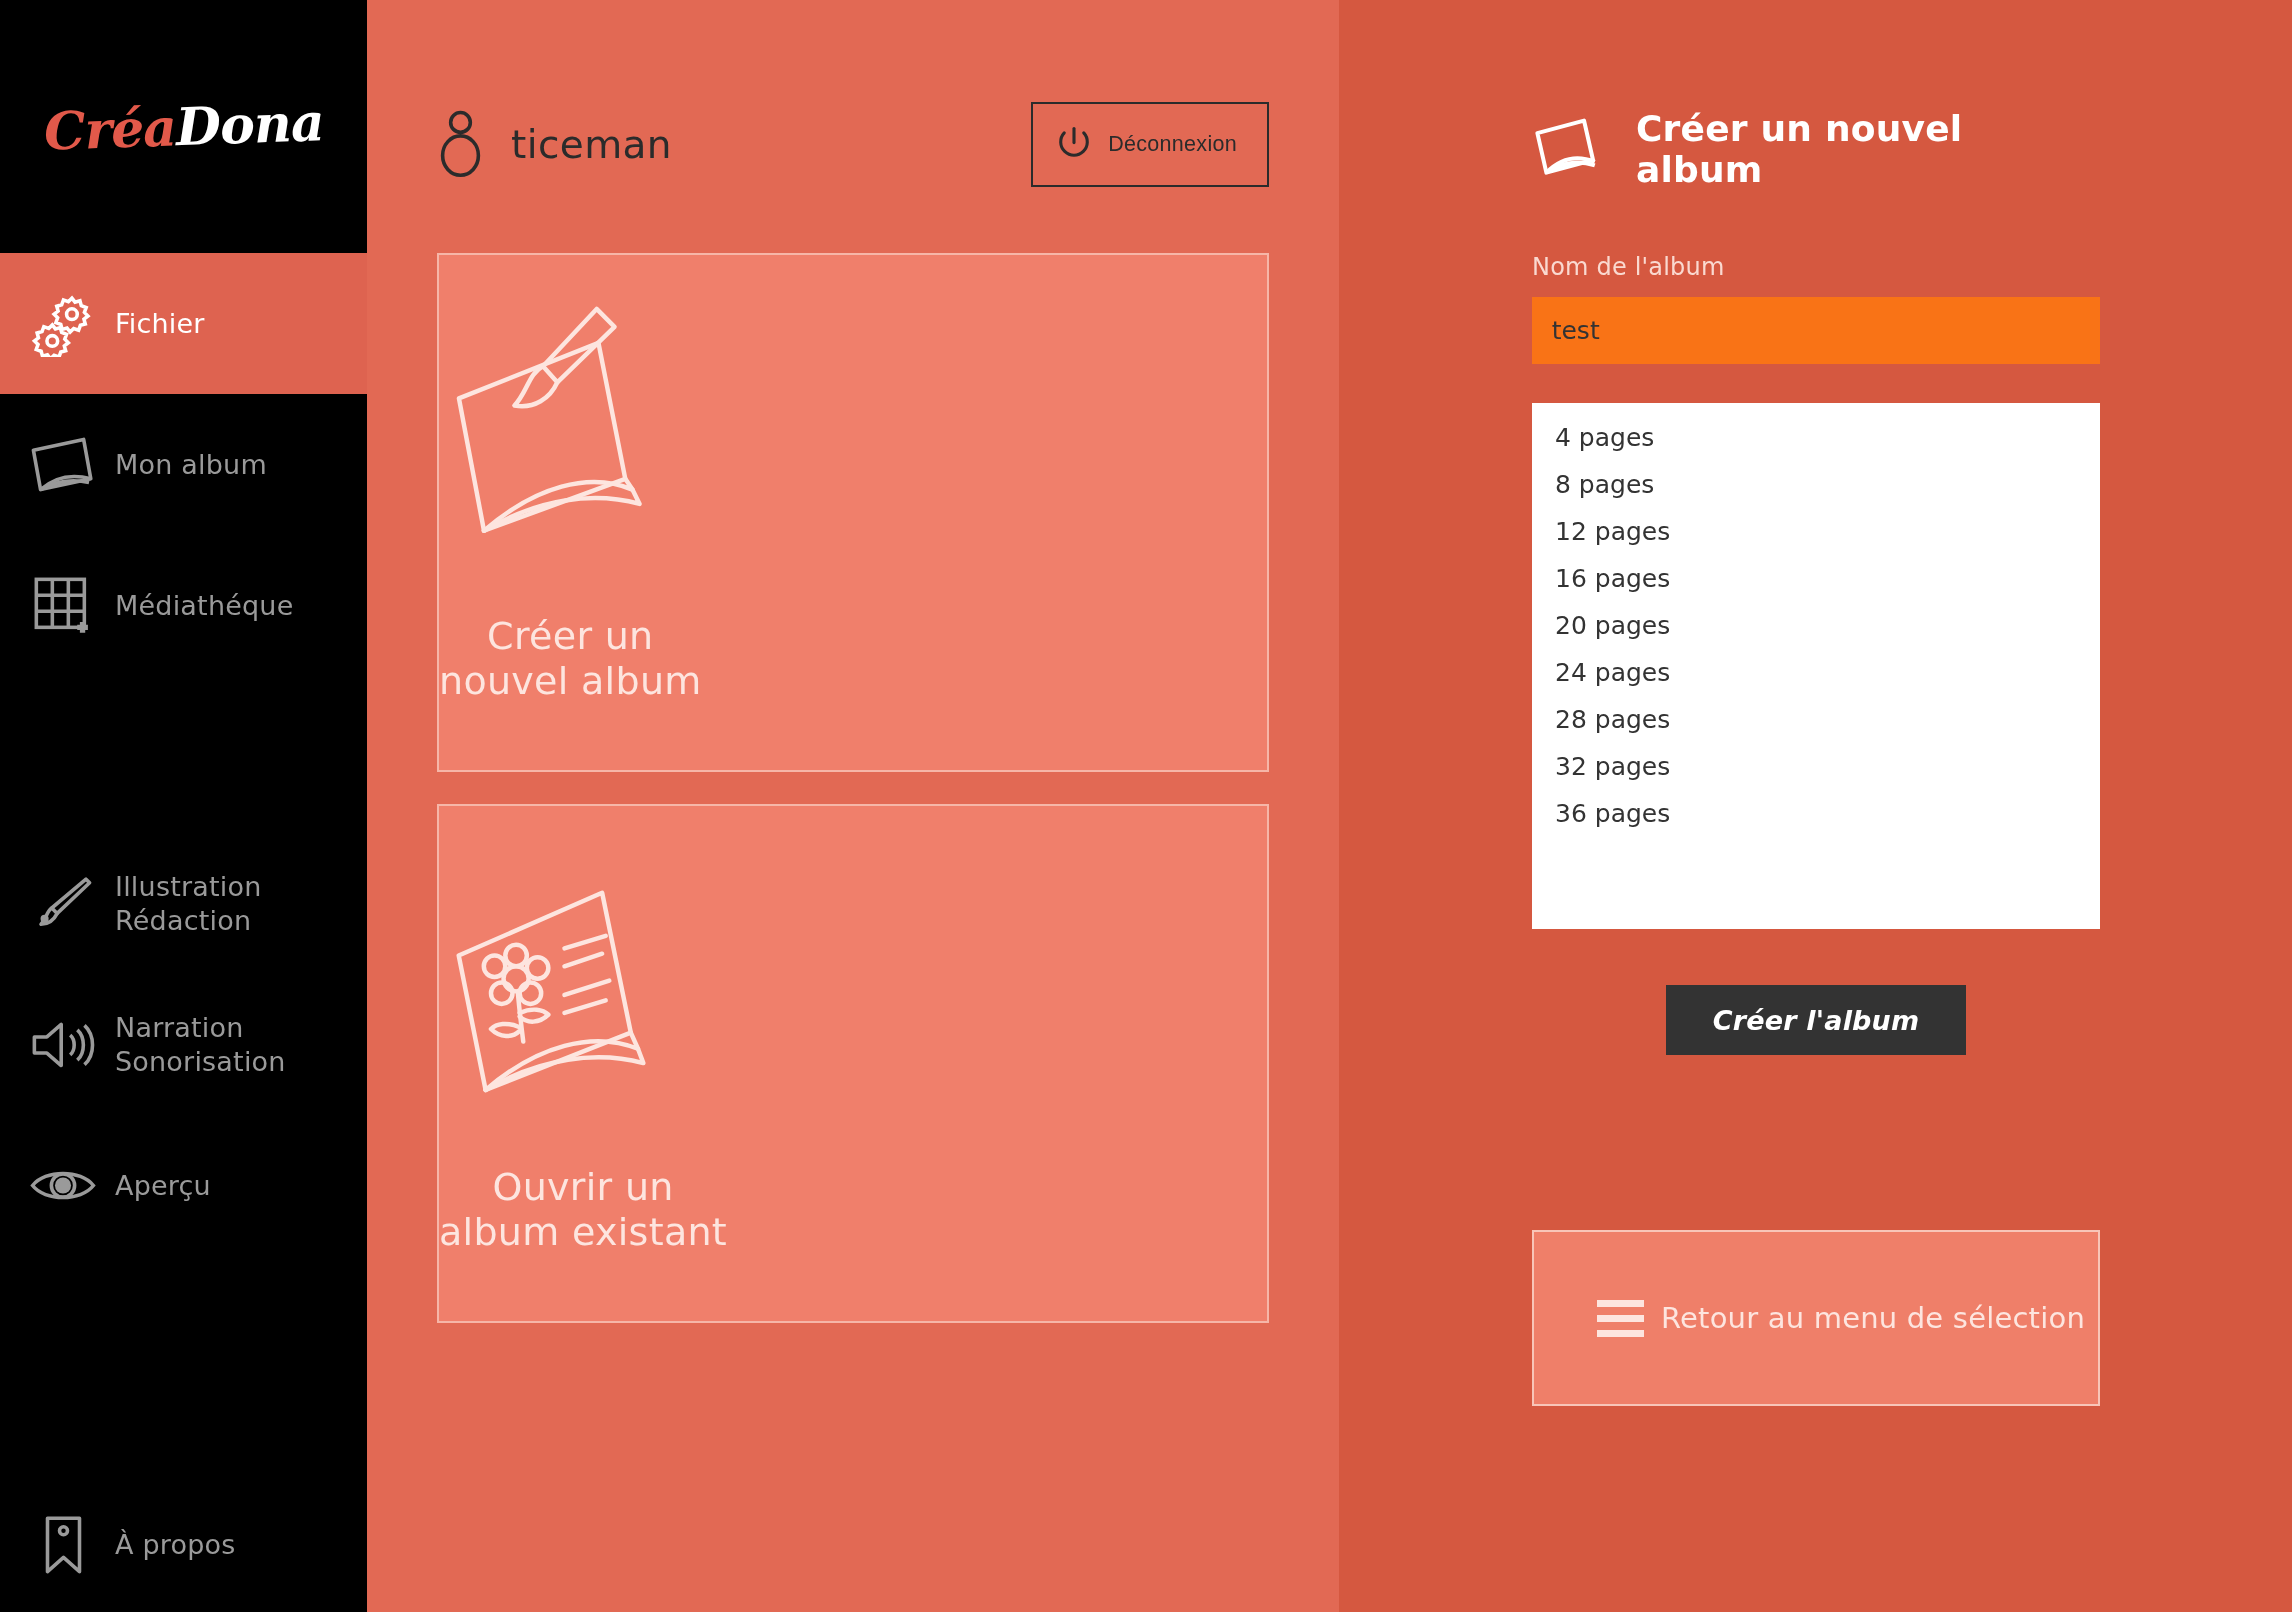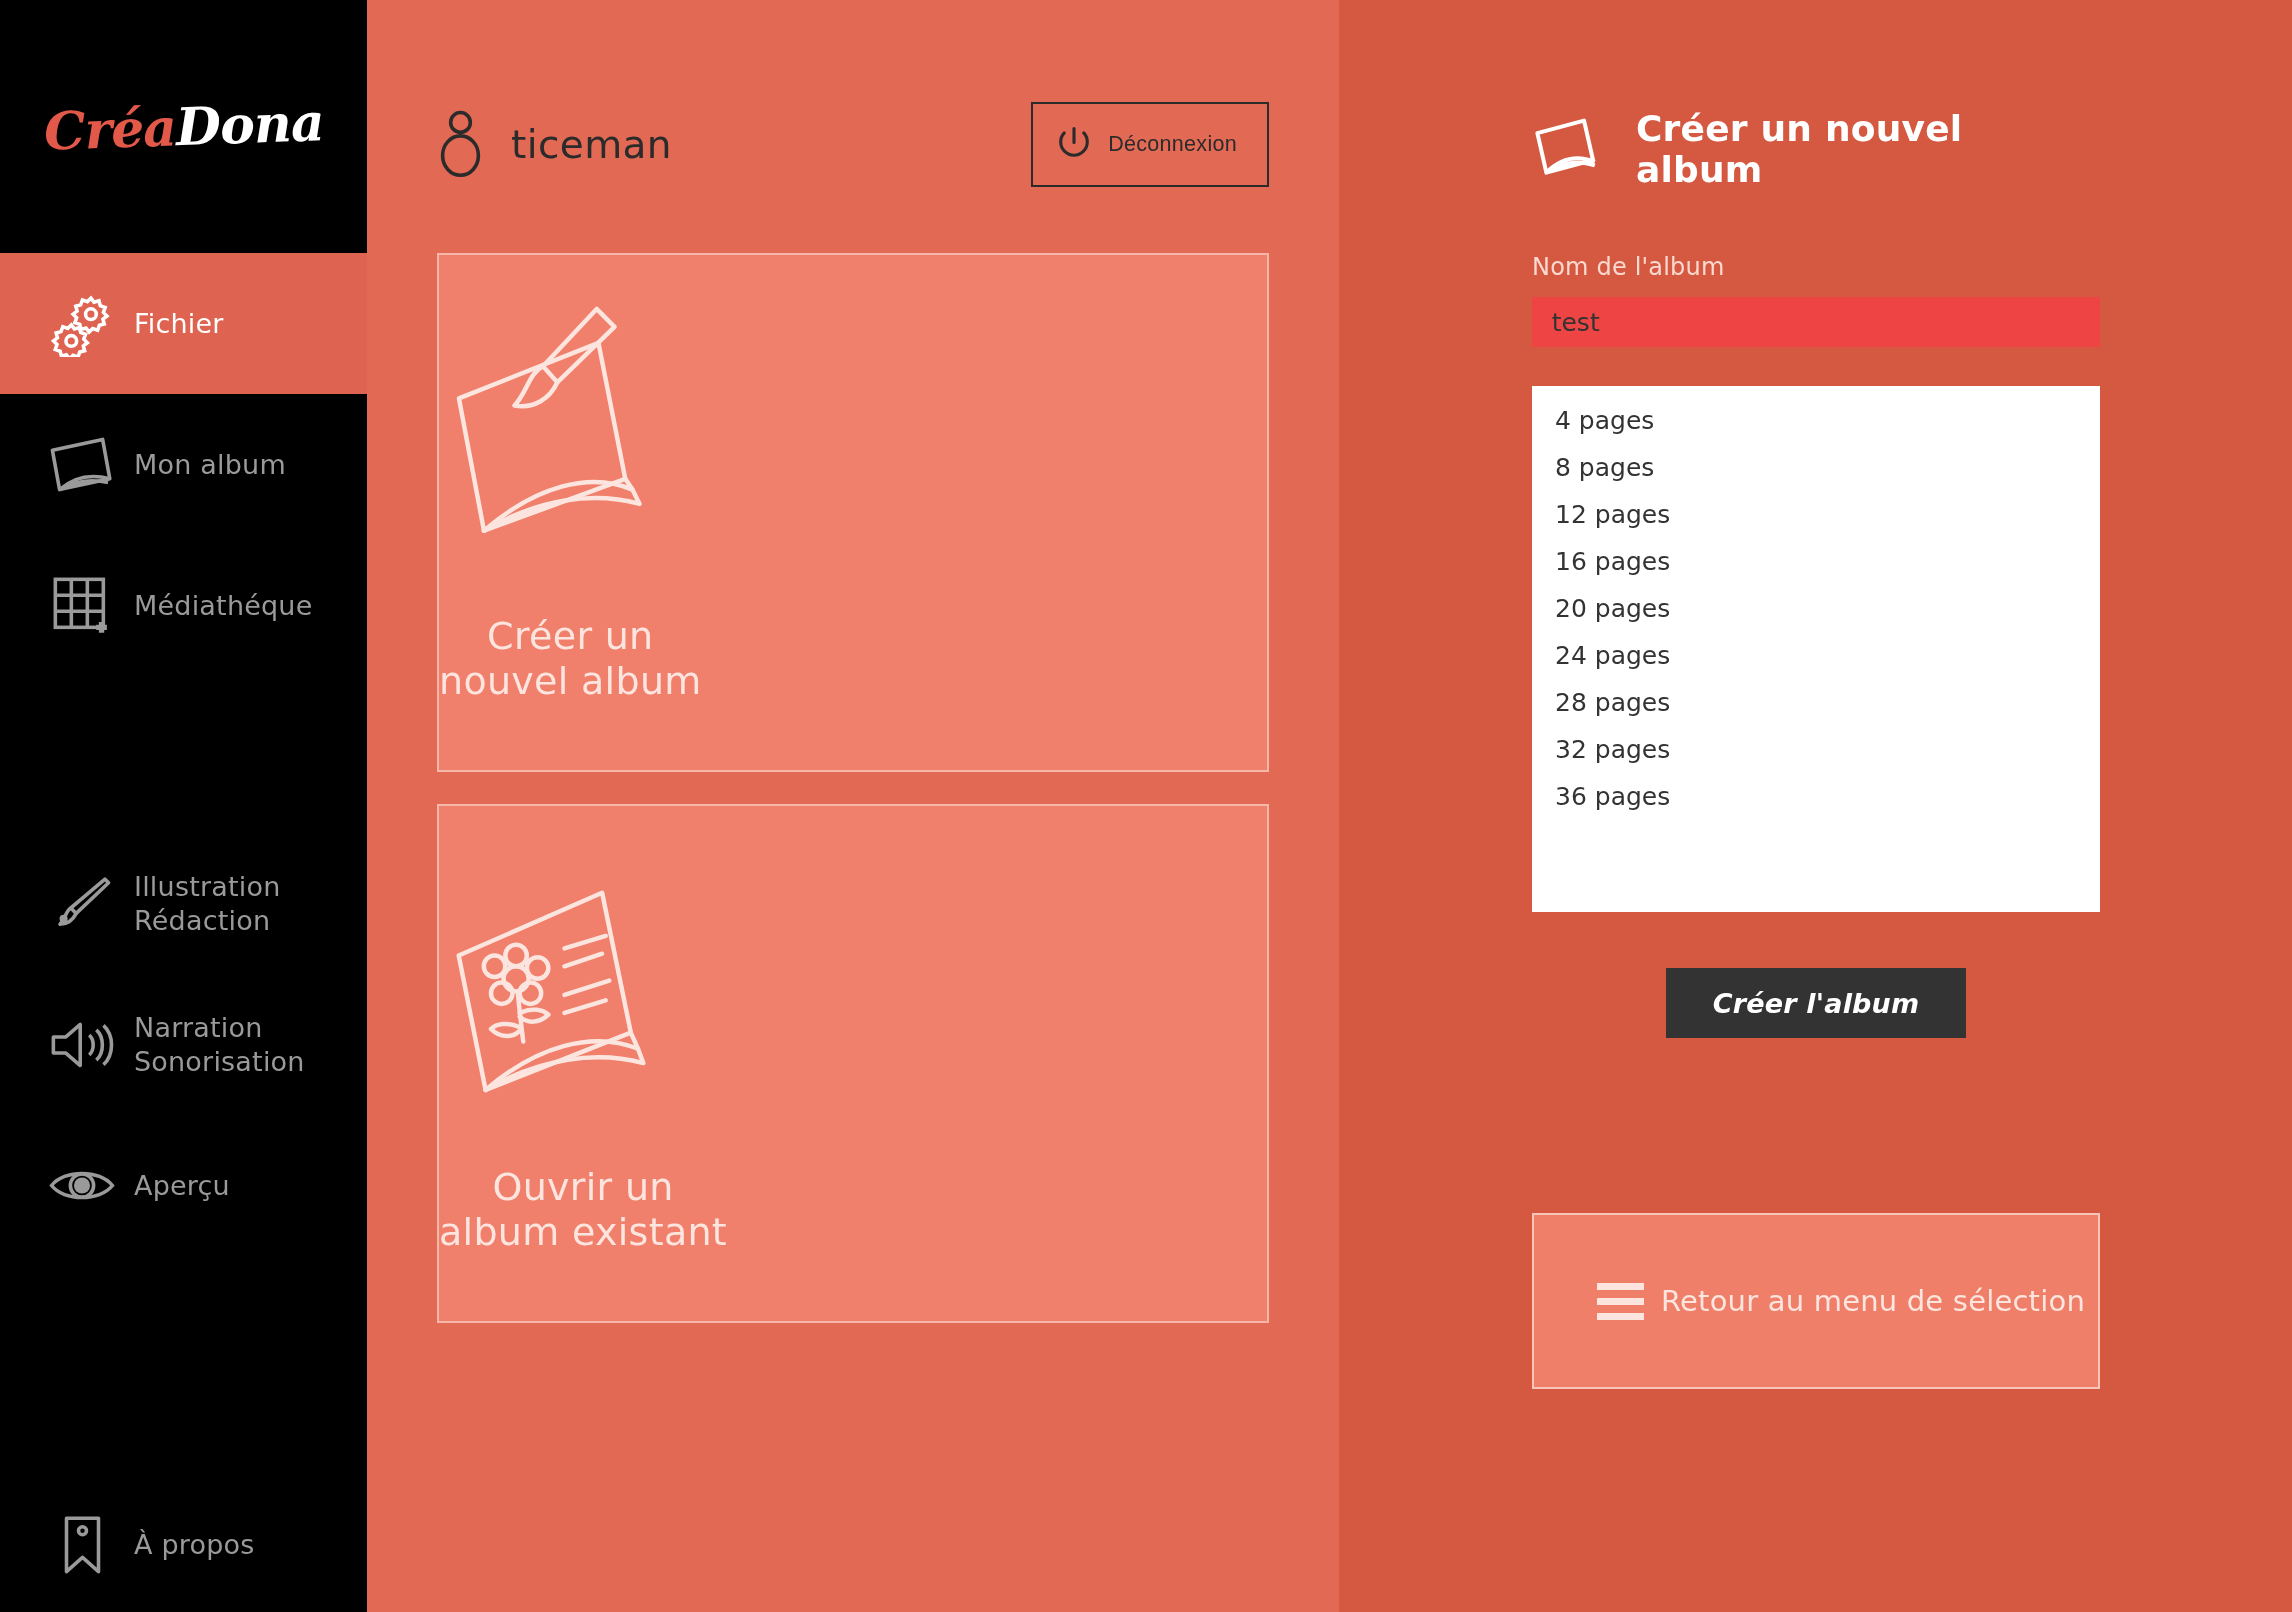--- a/index.html
+++ b/index.html
@@ -33,21 +33,21 @@
     white-space: nowrap;
     transform: rotate(-2deg);
   }
   .logo .crea { color: #e2594a; font-weight: 700; }
   .logo .dona { color: #ffffff; font-weight: 700; }
 
   .nav { display: flex; flex-direction: column; flex: 1 1 auto; }
   .nav-item {
     display: flex; align-items: center;
     height: 141px;
-    padding-left: 39px;
+    padding-left: 20px;
     color: #9a9a9a;
     cursor: pointer;
     flex: 0 0 auto;
   }
   .nav-item .ico {
     width: 86px; flex: 0 0 86px;
     display: flex; align-items: center; justify-content: center;
   }
   .nav-item .ico svg { display: block; }
   .nav-item .lbl {
@@ -134,22 +134,22 @@
     letter-spacing: 0.2px;
   }
   .field-label {
     color: #fad9d0;
     font-size: 24px;
     margin-bottom: 16px;
     letter-spacing: 0.2px;
   }
   .text-input {
     width: 100%;
-    height: 50px;
-    background: #ef4444;
+    height: 67px;
+    background: #f97316;
     border: none;
     font-family: "DejaVu Sans", "Liberation Sans", sans-serif;
     font-size: 25px;
     color: #333;
     padding: 0 19.7px;
     margin-bottom: 39px;
     display: block;
   }
   .pagelist {
     width: 100%;

